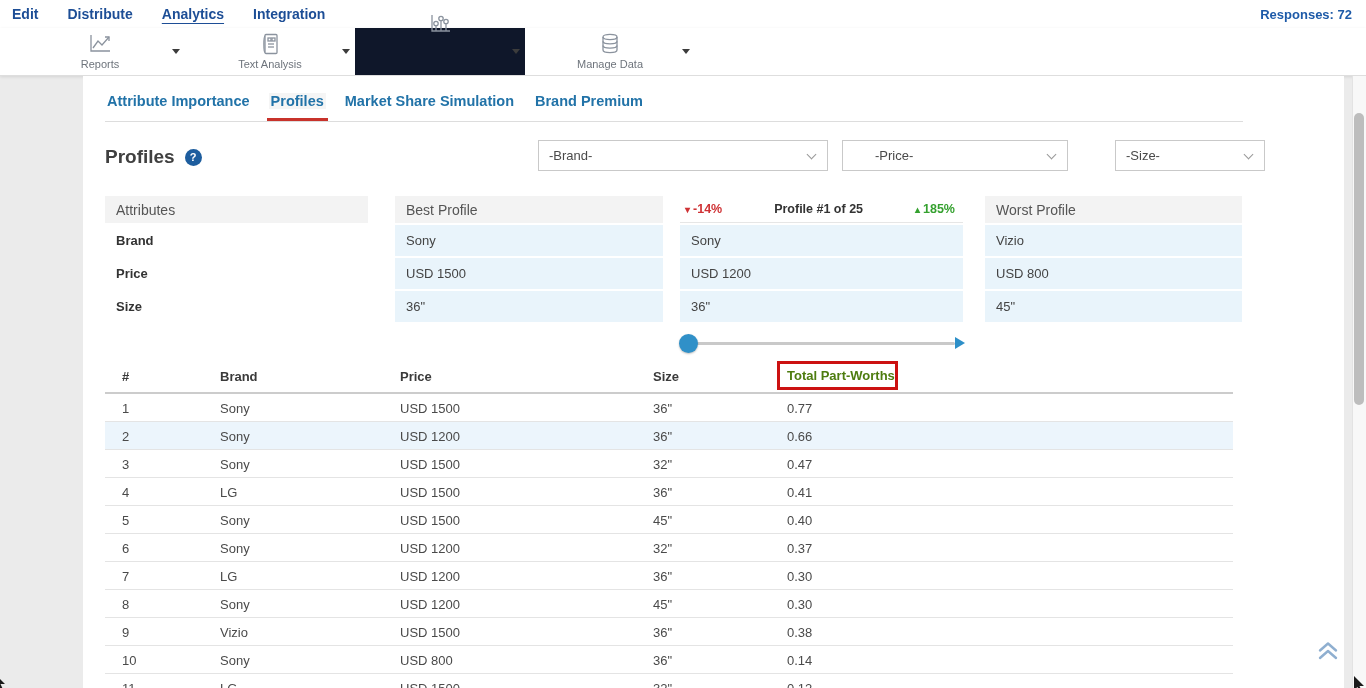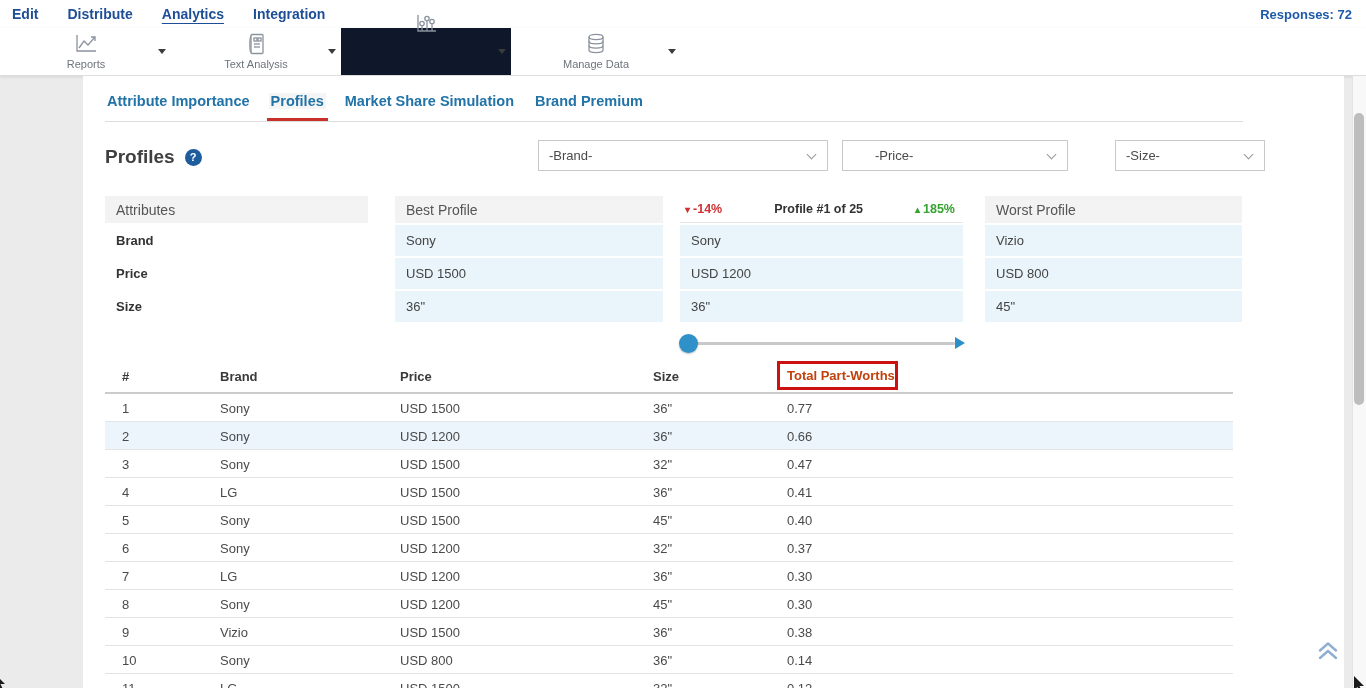--- a/index.html
+++ b/index.html
@@ -14,21 +14,21 @@
   .topbar { position:absolute; top:0; left:0; width:1366px; height:28px; background:#fff;
             display:flex; align-items:center; gap:29px; padding-left:12px; }
   .nav-item { font-size:14px; font-weight:bold; color:#1d4e96; cursor:pointer; }
   .nav-item.active { text-decoration:underline; text-underline-offset:4px; }
   .responses { position:absolute; right:14px; top:0; height:28px; display:flex; align-items:center;
                font-size:13px; font-weight:bold; color:#1d5aa8; }
 
   
   .toolbar { position:absolute; top:28px; left:0; width:1366px; height:48px; background:#fff;
              border-bottom:1px solid #dedede; box-shadow:0 1px 3px rgba(0,0,0,.10);
-             display:flex; padding-left:1px; }
+             display:flex; padding-left:15px; }
   .tb-group { width:170px; height:47px; position:relative; display:flex; flex-direction:column;
               align-items:center; justify-content:center; cursor:pointer; }
   .tb-group.active { background:#0f172a;gap:40px; }
   .tb-icon { height:22px; display:flex; align-items:flex-end; }
   .tb-icon svg { stroke:#8b939e; fill:none; stroke-width:1.3; }
   .tb-label { font-size:11px; color:#6e747c; margin-top:3px; white-space:nowrap; }
   .tb-caret { position:absolute; right:5px; top:21px; width:0; height:0;
               border-left:4px solid transparent; border-right:4px solid transparent;
               border-top:5px solid #3c3c3c; cursor:pointer; }
 
@@ -87,21 +87,21 @@
                    border-top:6.5px solid transparent; border-bottom:6.5px solid transparent;
                    border-left:10px solid #2d8fc8; cursor:pointer; }
 
   
   .ptable { position:absolute; left:22px; top:285px; width:1128px; }
   .thead { position:relative; height:31px; }
   .th { position:absolute; top:8px; font-size:13px; font-weight:bold; color:#3a3a3a; white-space:nowrap; }
   .c0 { left:17px; } .c1 { left:115px; } .c2 { left:295px; } .c3 { left:548px; } .c4 { left:682px; }
   .red-box { position:absolute; left:672px; top:0; width:121px; height:29px; border:3px solid #cc1111;
              display:flex; align-items:center; padding-left:7px; }
-  .red-box .th-label { font-size:13px; font-weight:bold; color:#c2410c; white-space:nowrap; }
+  .red-box .th-label { font-size:13px; font-weight:bold; color:#4d7c0f; white-space:nowrap; }
   .thead-divider { height:2px; background:#ccc; }
   .trow { position:relative; height:28px; border-bottom:1px solid #e4e4e4; cursor:pointer; }
   .trow.row-highlight { background:#ecf5fc; }
   .tc { position:absolute; top:50%; transform:translateY(-50%); font-size:13px; color:#4a4a4a; white-space:nowrap; }
 
   
   .scroll-track { position:absolute; left:1352px; top:76px; width:14px; height:612px; background:#f8f8f8;
                   border-left:1px solid #e3e3e3; }
   .scroll-thumb { position:absolute; left:1354px; top:113px; width:10px; height:292px; background:#bdbdbd;
                   border-radius:5px; cursor:grab; }

